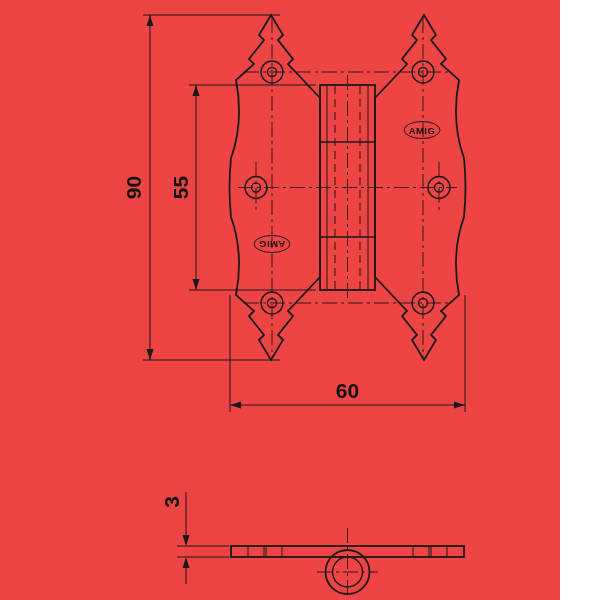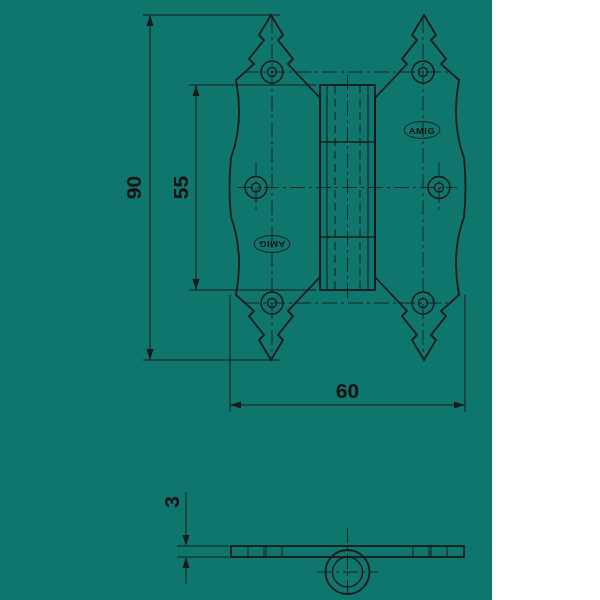--- a/index.html
+++ b/index.html
@@ -1,16 +1,16 @@
 <!DOCTYPE html>
 <html><head>
 <meta charset="utf-8">
 <style>
   html,body{margin:0;padding:0;background:#ffffff;}
-  .stage{position:relative;width:492px;height:600px;background:#0f766e;overflow:hidden;}
+  .stage{position:relative;width:560px;height:600px;background:#ef4444;overflow:hidden;}
   svg{display:block;}
   .outline{fill:none;stroke:#1a1a1a;stroke-width:1.8;stroke-linejoin:miter;}
   .outline2{fill:none;stroke:#1a1a1a;stroke-width:1.4;}
   .thin{fill:none;stroke:#1a1a1a;stroke-width:1;}
   .dim{fill:none;stroke:#1a1a1a;stroke-width:1;}
   .center{fill:none;stroke:#1a1a1a;stroke-width:0.9;stroke-dasharray:15 4 3 4;}
   .dash{fill:none;stroke:#1a1a1a;stroke-width:1;stroke-dasharray:8 5;}
   .arrow{fill:#1a1a1a;stroke:none;}
   .dimtext{font-family:"Liberation Sans",sans-serif;font-weight:bold;font-size:21px;fill:#111111;}
   .brandtext{font-family:"Liberation Sans",sans-serif;font-weight:bold;font-size:9.5px;letter-spacing:0.4px;fill:#111111;}

